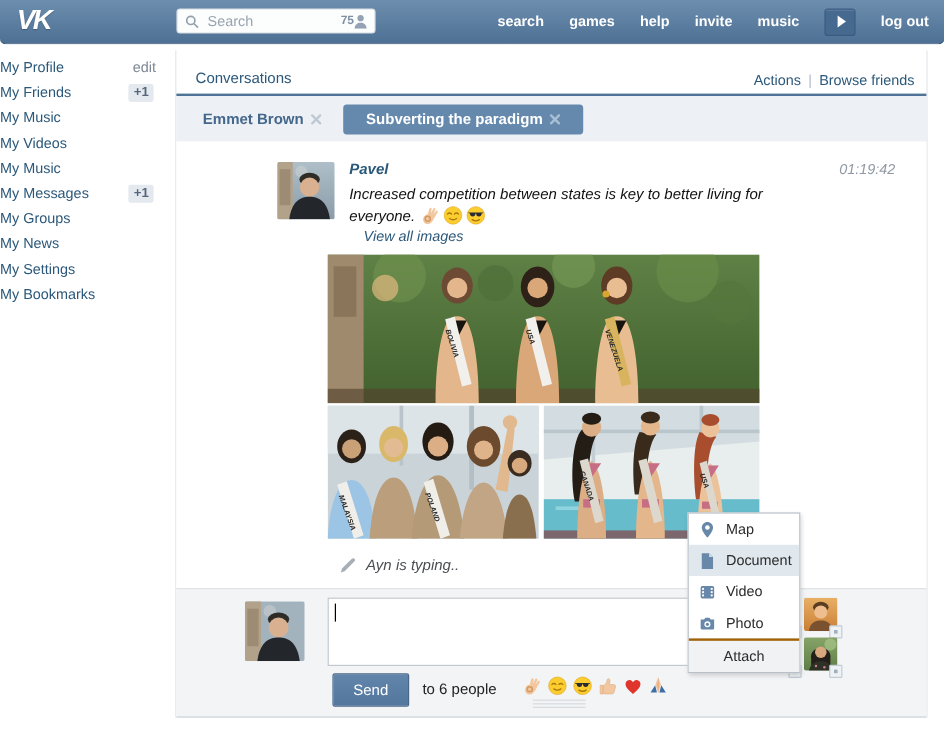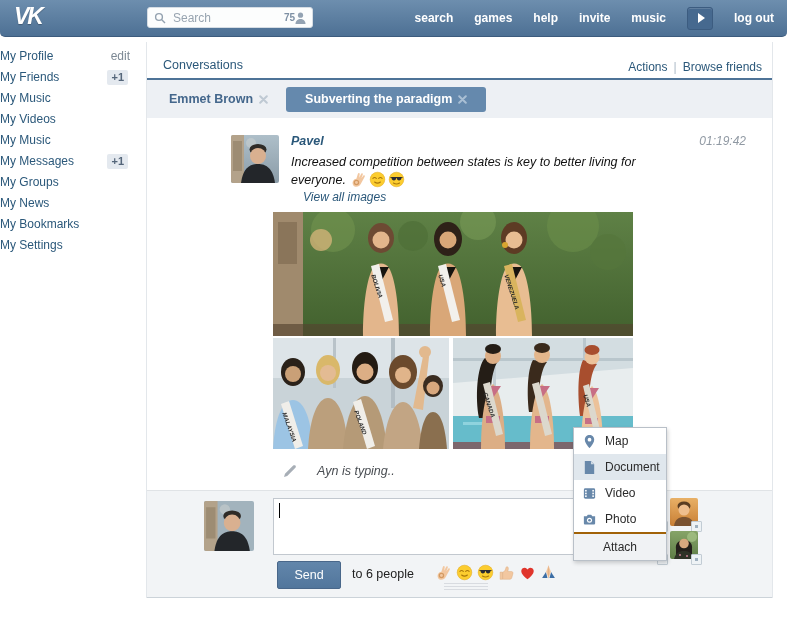--- a/index.html
+++ b/index.html
@@ -55,21 +55,21 @@
   
   .messages{position:absolute;left:0;top:76px;width:100%;height:372px;background:#fff;font-style:italic;}
   .msg-avatar{position:absolute;left:84px;top:17px;width:48px;height:48px;border-radius:2px;overflow:hidden;cursor:pointer;}
   .msg-name{position:absolute;left:144px;top:16px;font-size:12.5px;font-weight:bold;color:#2b587a;text-decoration:none;cursor:pointer;}
   .msg-time{position:absolute;right:26px;top:16px;font-size:12px;color:#9099a3;}
   .msg-text{position:absolute;left:144px;top:35px;width:358px;font-size:12.5px;color:#111;line-height:1.45;}
   .viewall{position:absolute;left:144px;top:72px;font-size:12px;color:#2b587a;text-decoration:none;cursor:pointer;margin-left:12px;}
   .photos{position:absolute;left:126px;top:94px;}
   .photos svg{display:block;cursor:pointer;}
   .photo-row2{display:flex;gap:4px;margin-top:2px;}
-  .typing{position:absolute;left:136px;top:346px;display:flex;align-items:center;gap:20px;font-size:12.5px;color:#4a4e53;}
+  .typing{position:absolute;left:136px;top:346px;display:flex;align-items:center;gap:8px;font-size:12.5px;color:#4a4e53;}
 
   
   .composer{position:absolute;left:0;top:448px;width:100%;height:106px;background:#f2f4f6;
     border-top:1px solid #e0e3e6;border-bottom:1px solid #ccd3d9;}
   .comp-avatar{position:absolute;left:57px;top:10px;width:50px;height:50px;border-radius:2px;overflow:hidden;cursor:pointer;}
   .comp-input{position:absolute;left:126px;top:7px;width:386px;height:57px;border:1px solid #c2c8cf;
     background:#fff;resize:none;box-sizing:border-box;font-family:inherit;font-size:12.5px;padding:5px 6px;outline:none;}
   .caret{position:absolute;left:132px;top:12px;width:1px;height:15px;background:#000;}
   .sendbtn{position:absolute;left:130px;top:70px;width:64px;height:28px;background:linear-gradient(#6286ab,#52769c);
     border:1px solid #49678a;border-radius:2px;color:#fff;font-size:12.5px;font-family:inherit;cursor:pointer;}
@@ -151,24 +151,24 @@
       <a class="nav">My Messages</a>
       <span class="side-badge">+1</span>
     </div>
     <div class="side-row">
       <a class="nav">My Groups</a>
     </div>
     <div class="side-row">
       <a class="nav">My News</a>
     </div>
     <div class="side-row">
+      <a class="nav">My Settings</a>
+    </div>
+    <div class="side-row">
       <a class="nav">My Bookmarks</a>
-    </div>
-    <div class="side-row">
-      <a class="nav">My Settings</a>
     </div>
   </aside>
 
   <main class="content">
 
     <div class="tabsrow">
       <div class="tab inactive">Conversations</div>
       <div class="toplinks">
         <a>Actions</a><span class="sep">|</span><a>Browse friends</a>
       </div>

